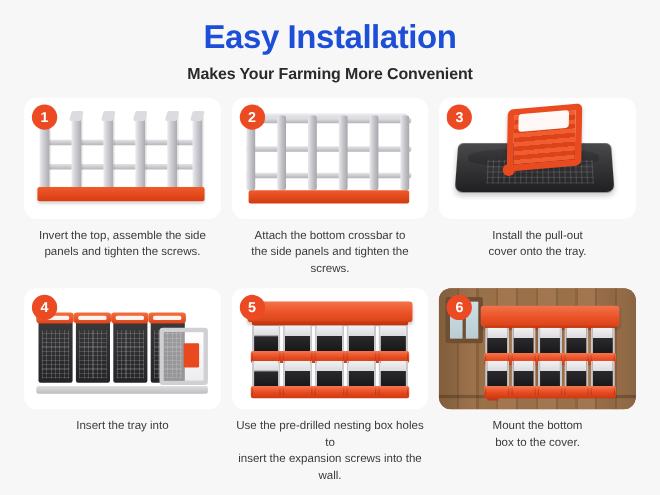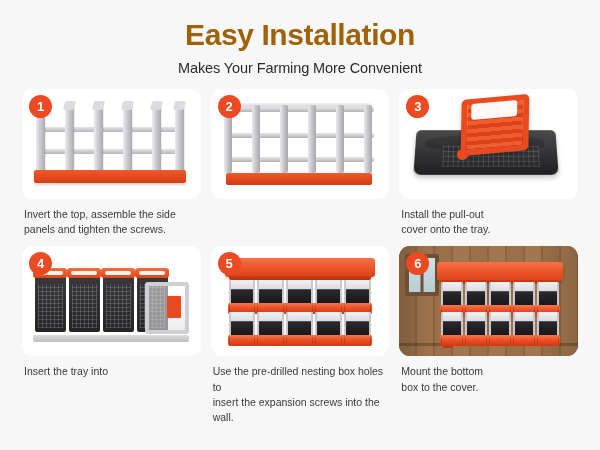--- a/index.html
+++ b/index.html
@@ -23,28 +23,28 @@
     background: #f7f7f7;
   }
 
   
   .header { padding-top: 18px; text-align: center; }
 
   .main-title {
     font-size: 30px;
     font-weight: bold;
     letter-spacing: -0.4px;
-    color: #a16207;
+    color: #1d4ed8;
     line-height: 1.1;
   }
 
   .sub-title {
     margin-top: 9px;
     font-size: 14.5px;
-    font-weight: 400;
+    font-weight: 700;
     color: #2a2a2a;
     letter-spacing: -0.1px;
   }
 
   
   .steps-grid {
     margin: 13px 22px 0 22px;
     display: grid;
     grid-template-columns: repeat(3, 1fr);
     grid-template-rows: repeat(2, auto);
@@ -76,20 +76,21 @@
     color: #fff;
     font-size: 13px;
     font-weight: bold;
     line-height: 23px;
     text-align: center;
     z-index: 6;
   }
 
   .step-caption {
     margin-top: 8px;
+    text-align: center;
     font-size: 10.5px;
     line-height: 1.45;
     color: #3a3a3a;
     padding: 0 2px;
   }
 
   
   .art { position: absolute; inset: 0; }
 
   
@@ -330,20 +331,24 @@
             <div class="s2-vpost" style="left:28px;"></div>
             <div class="s2-vpost" style="left:56px;"></div>
             <div class="s2-vpost" style="left:84px;"></div>
             <div class="s2-vpost" style="left:112px;"></div>
             <div class="s2-vpost" style="left:140px;"></div>
             <div class="s2-base"></div>
           </div>
         </div>
         <div class="step-badge">2</div>
       </div>
+      <div class="step-caption">
+        <div>Attach the bottom crossbar to</div>
+        <div>the side panels and tighten the screws.</div>
+      </div>
     </div>
 
     <div class="step-card">
       <div class="step-figure">
         <div class="art">
           <div class="s3-tray">
             <div class="s3-tray-lip"></div>
             <div class="s3-mesh"></div>
           </div>
           <div class="s3-handle">

